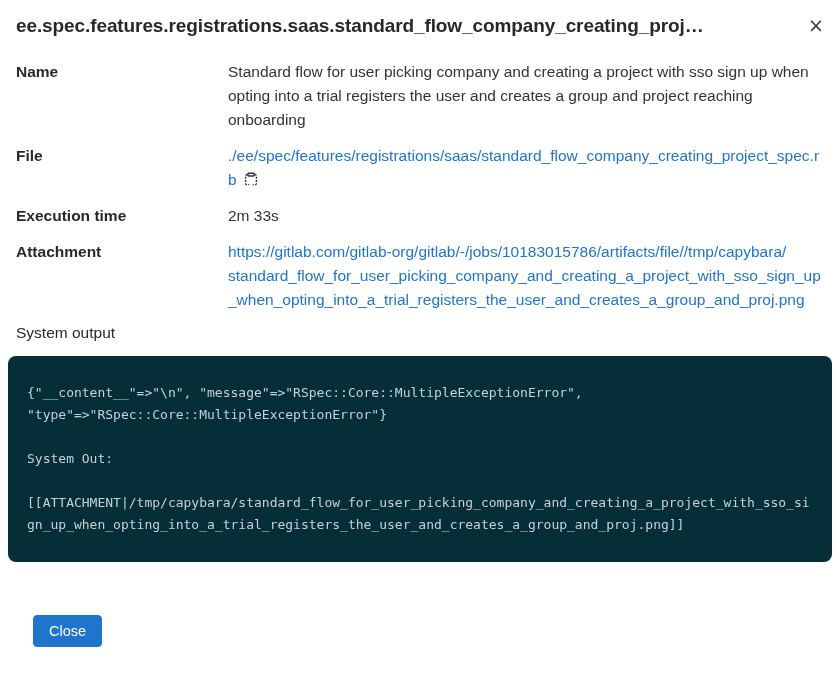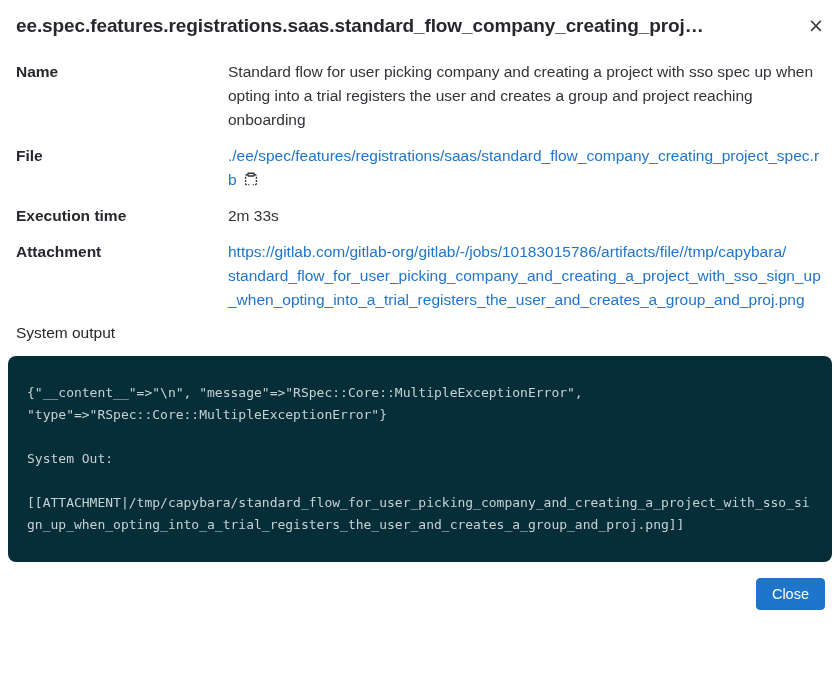--- a/index.html
+++ b/index.html
@@ -48,21 +48,21 @@
     margin: 0 8px; border-radius: 8px; background: #062e38;
     padding: 26px 19px; 
   }
   .console pre {
     font-family: "DejaVu Sans Mono", "Liberation Mono", monospace;
     font-size: 13px; line-height: 22px; color: #c6d1d4;
     white-space: pre-wrap; overflow-wrap: break-word;
   }
 
   
-  .modal-footer { display: flex; justify-content: flex-end; padding: 16px 15px 0 16px; }
+  .modal-footer { display: flex; justify-content: flex-start; padding: 16px 15px 0 33px; margin-top: 37px; }
   .btn-primary {
     background: #1f75cb; color: #ffffff; border: 1px solid #1f75cb;
     border-radius: 4px; font-size: 14.5px; font-weight: 400;
     padding: 6px 15px; height: 32px; cursor: pointer;
     font-family: "Liberation Sans", sans-serif;
   }
 </style>
 </head>
 <body>
 
@@ -70,21 +70,21 @@
 
   <div class="modal-header">
     <h2 class="modal-title">ee.spec.features.registrations.saas.standard_flow_company_creating_proj…</h2>
     <button class="modal-close">×</button>
   </div>
 
   <div class="modal-body">
 
     <div class="detail-row">
       <div class="detail-label">Name</div>
-      <div class="detail-value">Standard flow for user picking company and creating a project with sso spec up when opting into a trial registers the user and creates a group and project reaching onboarding</div>
+      <div class="detail-value">Standard flow for user picking company and creating a project with sso sign up when opting into a trial registers the user and creates a group and project reaching onboarding</div>
     </div>
 
     <div class="detail-row">
       <div class="detail-label">File</div>
       <div class="detail-value">
         <a class="gl-link break-all" href="#">./ee/spec/features/registrations/saas/standard_flow_company_creating_project_spec.rb</a><button class="copy-btn"><svg width="14" height="16" viewBox="0 0 16 16" fill="none" stroke="#333238" stroke-width="1.6">
               <rect x="4.5" y="1.5" width="7" height="3" rx="0.5"></rect>
               <path d="M4 3.2 H3.2 A1.4 1.4 0 0 0 1.8 4.6 V13 A1.4 1.4 0 0 0 3.2 14.4 H6" stroke-dasharray="2.2 1.5"></path>
               <path d="M12 3.2 H12.8 A1.4 1.4 0 0 1 14.2 4.6 V13 A1.4 1.4 0 0 1 12.8 14.4 H10" stroke-dasharray="2.2 1.5"></path>
             </svg></button>

